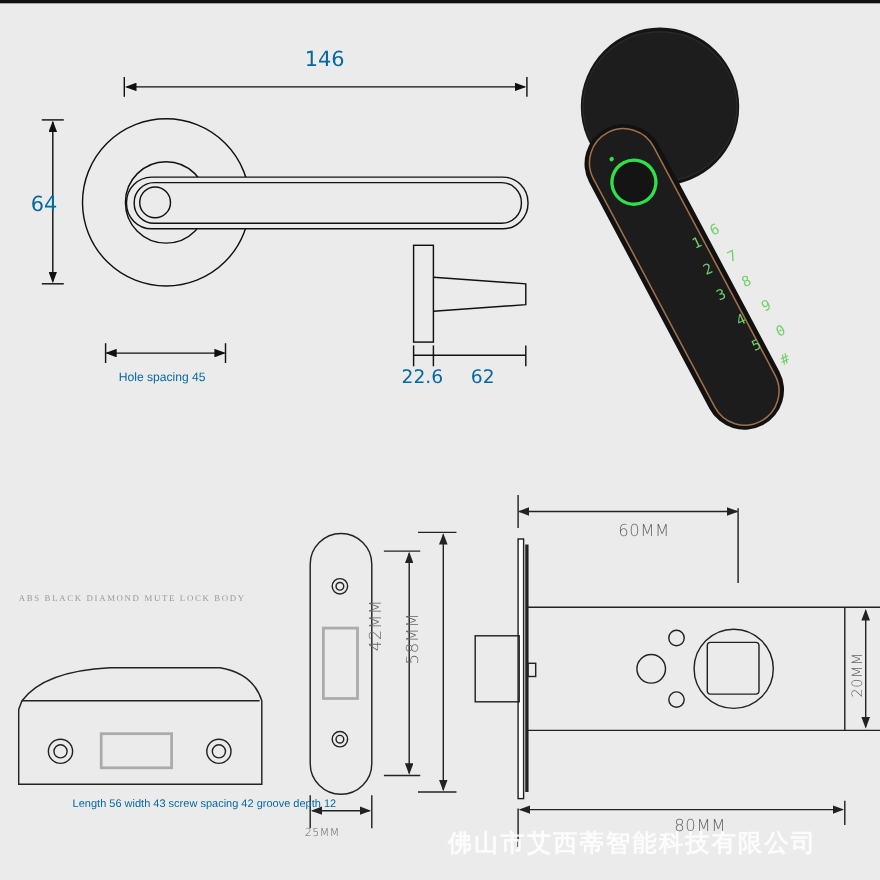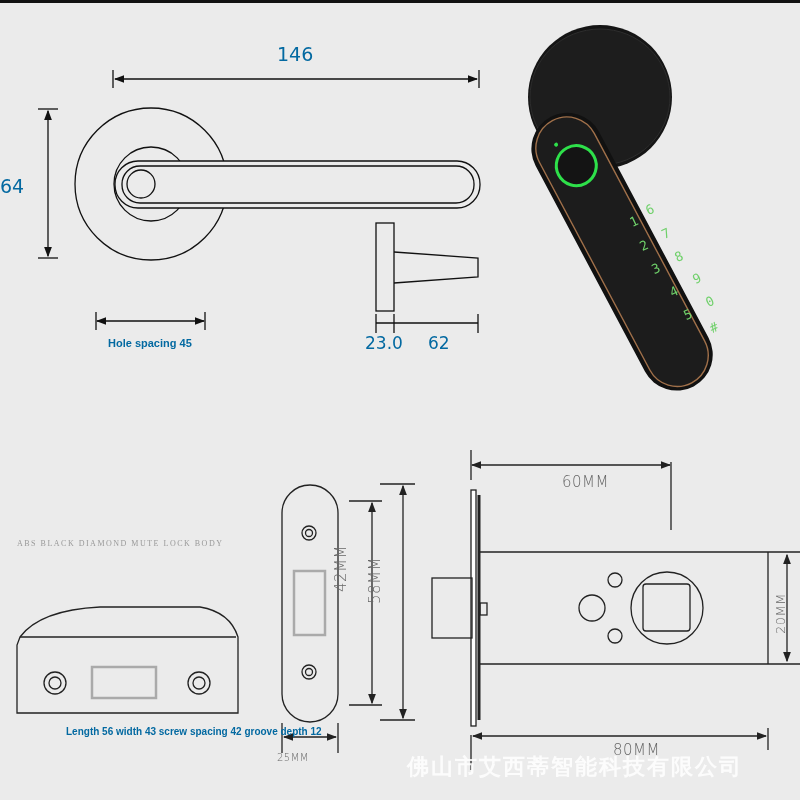--- a/index.html
+++ b/index.html
@@ -2,21 +2,21 @@
 <html><head>
 <meta charset="utf-8">
 <style>
   html, body { margin:0; padding:0; }
   body { width:800px; height:800px; background:#ebebeb; position:relative; overflow:hidden; font-family:"Liberation Sans", sans-serif; }
   .topbar { position:absolute; left:0; top:0; width:800px; height:3px; background:#111; }
   svg { position:absolute; left:0; top:0; }
   .lbl { position:absolute; color:#0369a1; white-space:nowrap; }
   .dim-big { font-size:19px; font-family:"DejaVu Sans", sans-serif; }
   .thin { font-family:"DejaVu Sans", sans-serif; color:#666; font-weight:200; letter-spacing:0.5px; }
-  .caption { font-size:11px; font-weight:bold; font-family:"Liberation Sans", sans-serif; }
+  .caption { font-size:11px; font-weight:normal; font-family:"Liberation Sans", sans-serif; }
   .small-caps { font-size:8px; color:#999; letter-spacing:1.5px; font-family:Liberation Serif, serif; }
   .watermark { color:rgba(255,255,255,0.85); font-size:22px; letter-spacing:2px; font-family:"DejaVu Sans", sans-serif; font-weight:bold; }
   .keypad-digit { position:absolute; color:#6fd06a; font-family:"DejaVu Sans Mono", monospace; font-size:13px; transform:rotate(-25deg); }
 </style>
 </head>
 <body>
 
 <div class="topbar"></div>
 
 <svg width="800" height="800" viewBox="0 0 800 800">
@@ -111,23 +111,23 @@
     <circle cx="615" cy="636" r="7"></circle>
     <circle cx="667" cy="608" r="36"></circle>
     <rect x="643" y="584" width="47" height="47" rx="3"></rect>
     <line x1="471" y1="735" x2="471" y2="770"></line>
     <line x1="768" y1="728" x2="768" y2="750"></line>
     <line x1="473" y1="736" x2="766" y2="736" marker-start="url(#arrg)" marker-end="url(#arrg)"></line>
   </g>
 </svg>
 
 <div class="lbl dim-big" style="left:277px;top:43px;">146</div>
-<div class="lbl dim-big" style="left:0;top:175px;">64</div>
+<div class="lbl dim-big" style="left:28px;top:175px;">64</div>
 <div class="lbl caption" style="left:108px;top:337px;">Hole spacing 45</div>
-<div class="lbl dim-big" style="left:365px;top:333px;font-size:17px;">23.0</div>
+<div class="lbl dim-big" style="left:365px;top:333px;font-size:17px;">22.6</div>
 <div class="lbl dim-big" style="left:428px;top:333px;font-size:17px;">62</div>
 
 <div>
   <span class="keypad-digit" style="left:630px;top:214px;">1</span>
   <span class="keypad-digit" style="left:640px;top:238px;">2</span>
   <span class="keypad-digit" style="left:652px;top:261px;">3</span>
   <span class="keypad-digit" style="left:670px;top:284px;">4</span>
   <span class="keypad-digit" style="left:684px;top:307px;">5</span>
   <span class="keypad-digit" style="left:646px;top:202px;">6</span>
   <span class="keypad-digit" style="left:662px;top:226px;">7</span>

